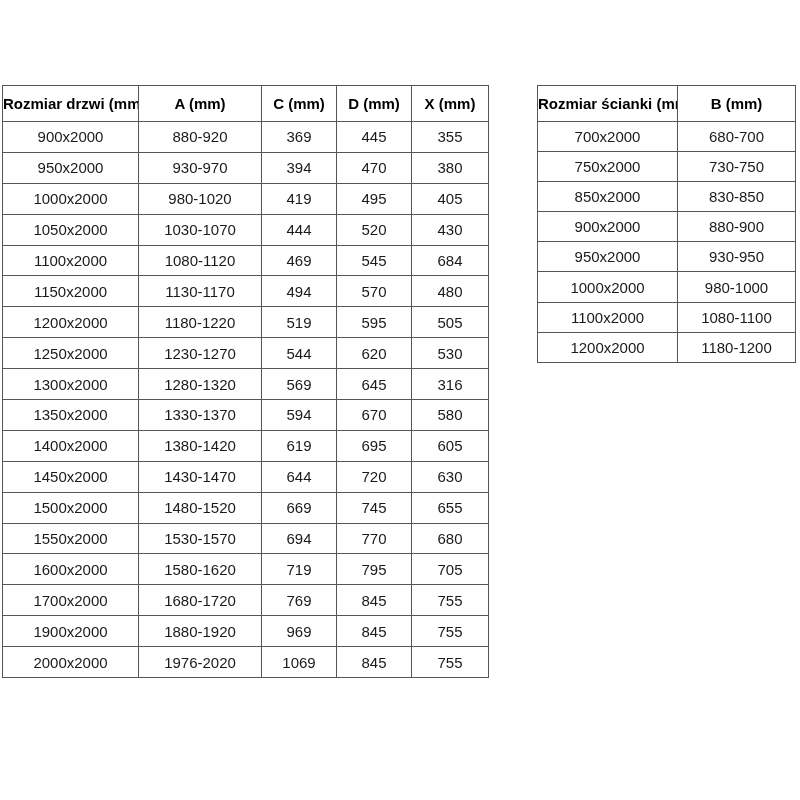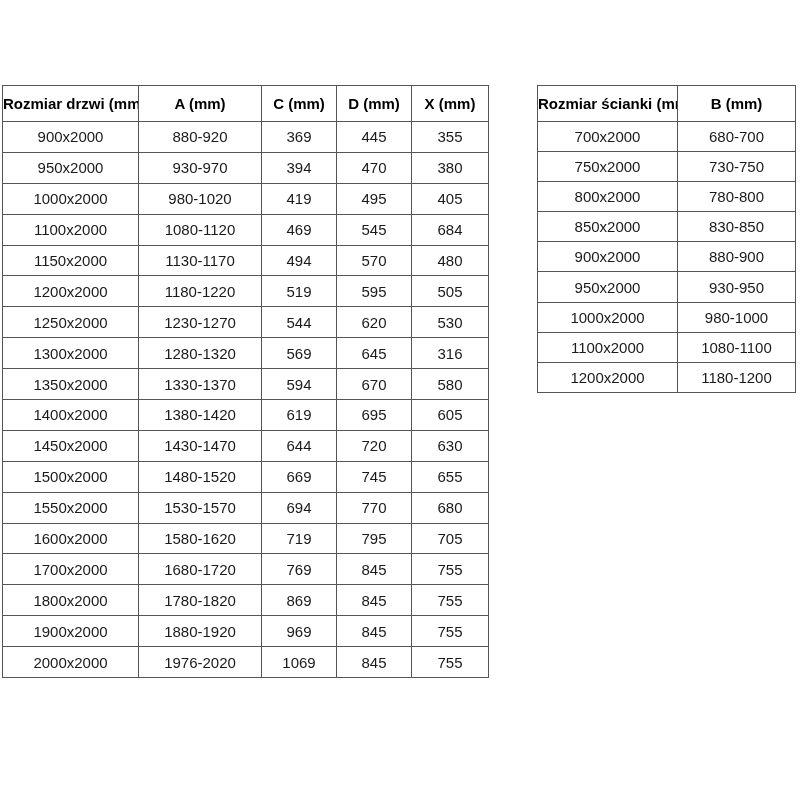--- a/index.html
+++ b/index.html
@@ -84,20 +84,27 @@
         <td>380</td>
       </tr>
       <tr>
         <td>1000x2000</td>
         <td>980-1020</td>
         <td>419</td>
         <td>495</td>
         <td>405</td>
       </tr>
       <tr>
+        <td>1050x2000</td>
+        <td>1030-1070</td>
+        <td>444</td>
+        <td>520</td>
+        <td>430</td>
+      </tr>
+      <tr>
         <td>1100x2000</td>
         <td>1080-1120</td>
         <td>469</td>
         <td>545</td>
         <td>684</td>
       </tr>
       <tr>
         <td>1150x2000</td>
         <td>1130-1170</td>
         <td>494</td>
@@ -164,27 +171,20 @@
         <td>1600x2000</td>
         <td>1580-1620</td>
         <td>719</td>
         <td>795</td>
         <td>705</td>
       </tr>
       <tr>
         <td>1700x2000</td>
         <td>1680-1720</td>
         <td>769</td>
-        <td>845</td>
-        <td>755</td>
-      </tr>
-      <tr>
-        <td>1800x2000</td>
-        <td>1780-1820</td>
-        <td>869</td>
         <td>845</td>
         <td>755</td>
       </tr>
       <tr>
         <td>1900x2000</td>
         <td>1880-1920</td>
         <td>969</td>
         <td>845</td>
         <td>755</td>
       </tr>
@@ -212,24 +212,20 @@
   <tbody>
       <tr>
         <td>700x2000</td>
         <td>680-700</td>
       </tr>
       <tr>
         <td>750x2000</td>
         <td>730-750</td>
       </tr>
       <tr>
-        <td>800x2000</td>
-        <td>780-800</td>
-      </tr>
-      <tr>
         <td>850x2000</td>
         <td>830-850</td>
       </tr>
       <tr>
         <td>900x2000</td>
         <td>880-900</td>
       </tr>
       <tr>
         <td>950x2000</td>
         <td>930-950</td>

